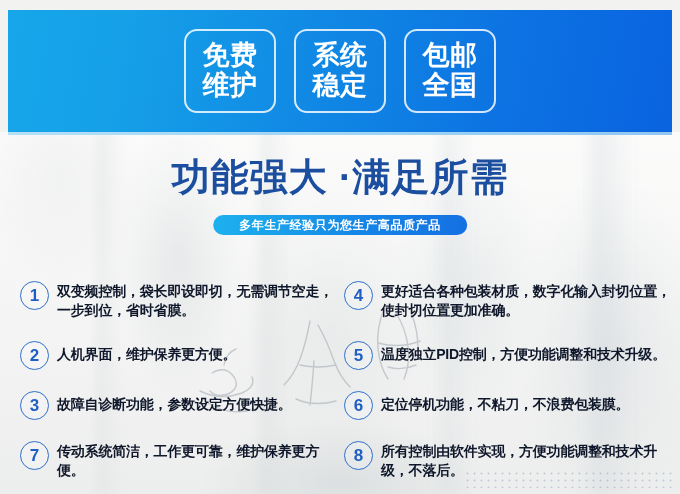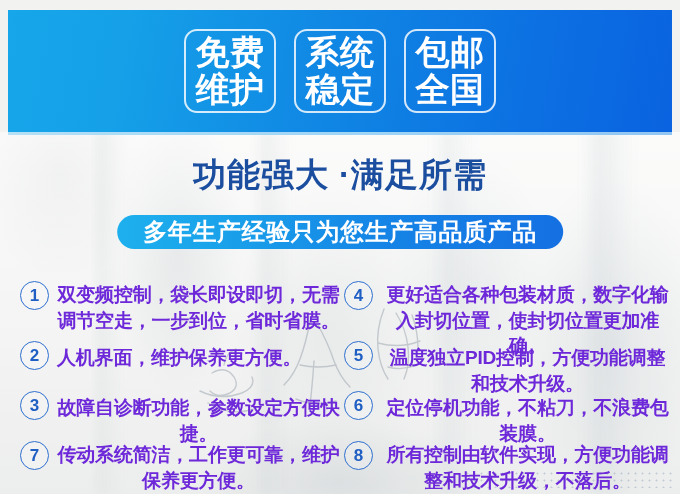--- a/index.html
+++ b/index.html
@@ -112,53 +112,53 @@
   .badge {
     width: 92px;
     height: 84px;
     border: 2px solid rgba(255,255,255,0.82);
     border-radius: 13px;
     display: flex;
     flex-direction: column;
     align-items: center;
     justify-content: center;
     color: #ffffff;
-    font-size: 34px;
+    font-size: 27px;
     font-weight: bold;
     line-height: 1.1;
     letter-spacing: 0.5px;
     box-sizing: border-box;
   }
   .badge span { display: block; }
 
   
   .headline {
     position: absolute;
     left: 0;
     top: 158px;
     width: 680px;
     text-align: center;
-    font-size: 33px;
+    font-size: 38px;
     font-weight: bold;
     color: #1c4ea0;
     letter-spacing: 1px;
     line-height: 1;
   }
 
   .subpill {
     position: absolute;
     left: 50%;
     transform: translateX(-50%);
     top: 215px;
-    height: 34px;
+    height: 20px;
     padding: 0 26px;
     border-radius: 17px;
     background: linear-gradient(95deg, #1eb0ee 0%, #1aa3ea 22%, #1584e6 60%, #1570e2 100%);
     color: #ffffff;
-    font-size: 24px;
+    font-size: 12px;
     font-weight: bold;
     letter-spacing: 0.6px;
     display: flex;
     align-items: center;
     justify-content: center;
     white-space: nowrap;
   }
 
   
   .features {
@@ -191,27 +191,26 @@
     font-size: 17px;
     font-weight: bold;
     display: flex;
     align-items: center;
     justify-content: center;
     line-height: 1;
     background: rgba(255,255,255,0.18);
     margin-top: 1px;
   }
   .feature-text {
-    font-size: 19px;
-    font-weight: bold;
-    color: #6d28d9;
+    font-size: 14px;
+    font-weight: bold;
+    color: #0f172a;
     line-height: 1.35;
     letter-spacing: -0.2px;
     padding-top: 2px;
-    text-align: center;
   }
   .feature.row-2 .feature-text,
   .feature.row-3 .feature-text { padding-top: 5px; }
 </style>
 </head>
 <body>
 
 <div id="page">
 
   <div class="bg-photo"></div>

